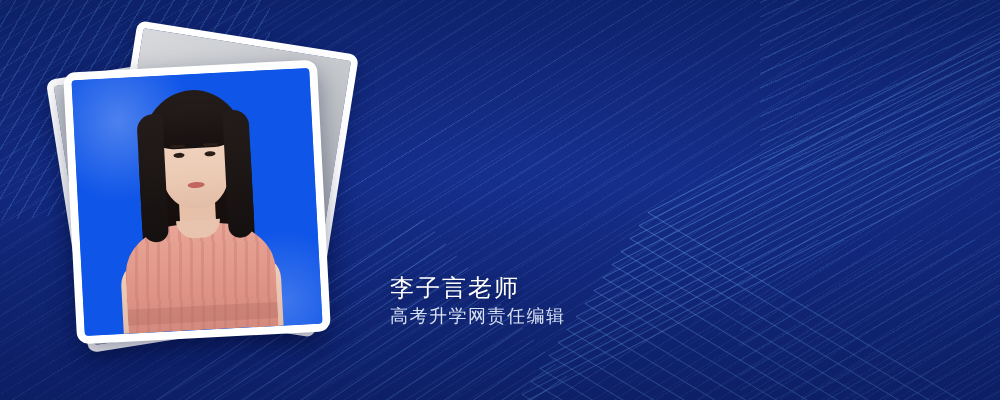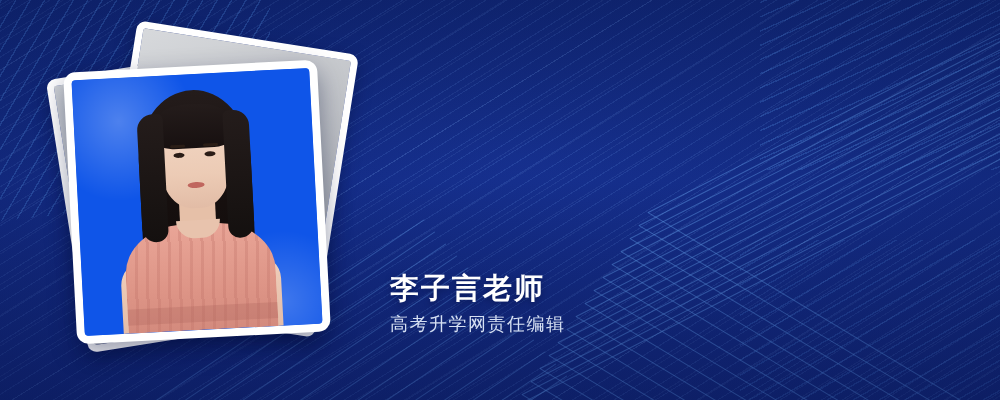--- a/index.html
+++ b/index.html
@@ -201,28 +201,27 @@
     font-weight:bold;
     line-height:58px;
     letter-spacing:.5px;
     text-shadow:0 2px 6px rgba(3,12,48,.45);
   }
   .byline{
     position:absolute;left:8px;top:272px;
   }
   .author{
     color:#ffffff;
-    font-size:29px;
-    font-weight:bold;
+    font-size:24px;
+    font-weight:normal;
     letter-spacing:2px;
     line-height:32px;
     text-shadow:0 2px 6px rgba(3,12,48,.45);
   }
   .role{
-    margin-top:8px;
     color:#d6e0f3;
     font-size:18px;
     font-weight:normal;
     letter-spacing:1.5px;
     line-height:24px;
   }
 </style>
 </head>
 <body>
 

